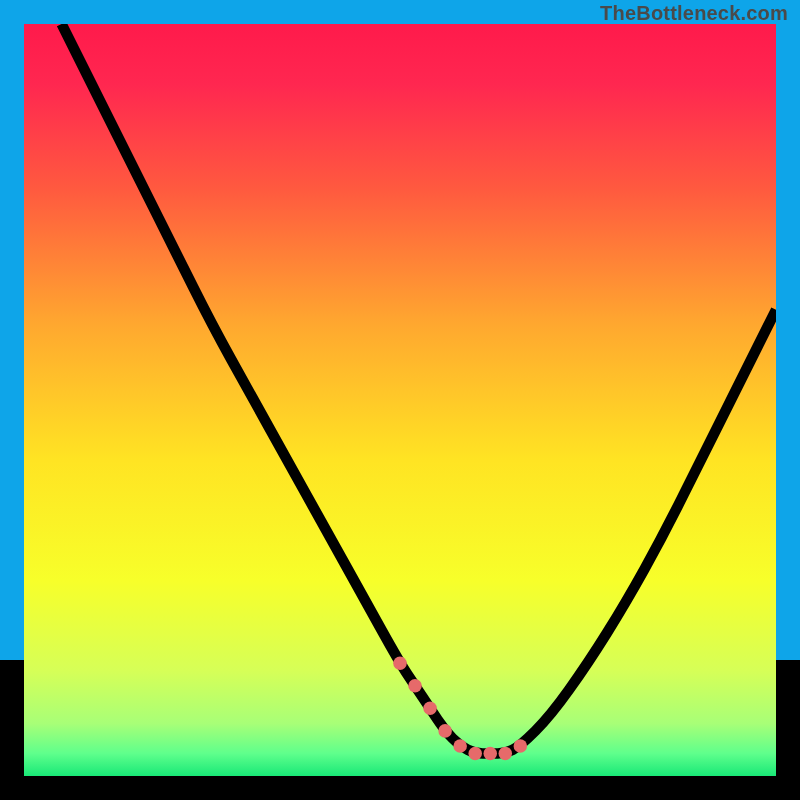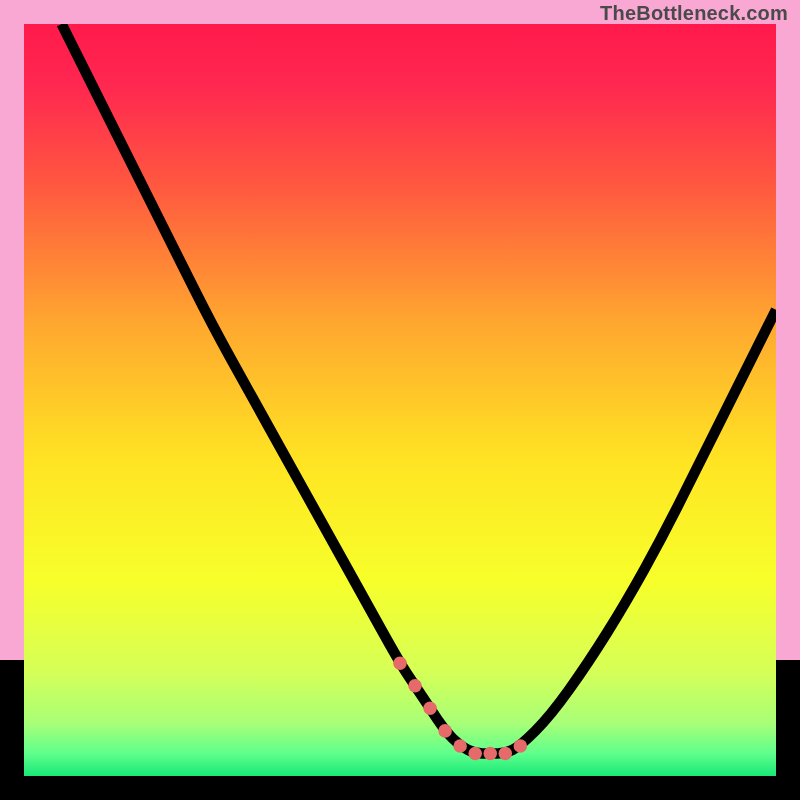--- a/index.html
+++ b/index.html
@@ -8,21 +8,21 @@
     width: 800px;
     height: 800px;
     background: #000;
     overflow: hidden;
     font-family: Arial, Helvetica, sans-serif;
   }
   .frame {
     position: absolute;
     left: 0; top: 0;
     width: 800px; height: 660px;
-    background: #f9a8d4;
+    background: #0ea5e9;
   }
   .watermark {
     position: absolute;
     top: 2px;
     right: 12px;
     color: #4a4a4a;
     font-size: 20px;
     font-weight: 600;
     letter-spacing: 0.2px;
     z-index: 10;

